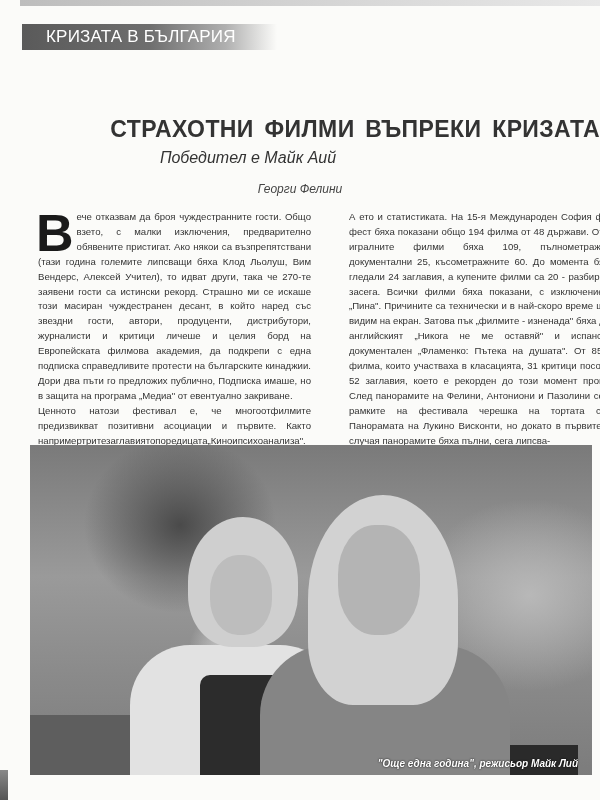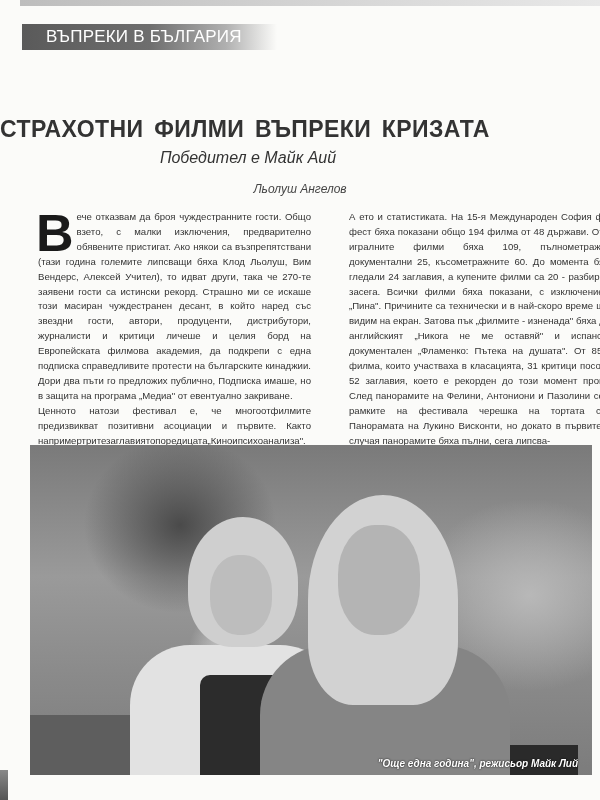--- a/index.html
+++ b/index.html
@@ -14,21 +14,21 @@
   }
   .section-bar {
     position:absolute; left:22px; top:24px; width:255px; height:26px;
     background:linear-gradient(90deg,#5a5a5a 0%,#6e6e6e 50%,#b0b0b0 80%,#fbfbf9 100%);
   }
   .section-bar span {
     position:absolute; left:24px; top:3px; color:#fff; font-size:17px;
     letter-spacing:0.2px;
   }
   .headline {
-    position:absolute; left:0; width:600px; top:116px; text-align:left;
+    position:absolute; left:0; width:600px; top:116px; text-align:right;
     font-size:23px; font-weight:bold; color:#333; letter-spacing:0.4px; word-spacing:4px;
   }
   .subhead {
     position:absolute; left:0; width:496px; top:149px; text-align:center;
     font-size:16px; font-style:italic; color:#333;
   }
   .byline {
     position:absolute; left:0; width:600px; top:182px; text-align:center;
     font-size:12px; font-style:italic; color:#444;
   }
@@ -72,26 +72,26 @@
     position:absolute; left:0; top:770px; width:8px; height:30px;
     background:linear-gradient(180deg,#888,#555);
   }
 </style>
 </head>
 <body>
 
 <div class="top-rule"></div>
 
 <div class="section-bar">
-  <span>ВЪПРЕКИ В БЪЛГАРИЯ</span>
+  <span>КРИЗАТА В БЪЛГАРИЯ</span>
 </div>
 
 <div class="headline">СТРАХОТНИ ФИЛМИ ВЪПРЕКИ КРИЗАТА</div>
 <div class="subhead">Победител е Майк Аий</div>
-<div class="byline">Льолуш Ангелов</div>
+<div class="byline">Георги Фелини</div>
 
 <div class="col col-left">
   <p>
     <span class="dropcap">В</span><span>ече отказвам да броя чуждестранните гости. Общо взето, с малки изключения, предварително обявените пристигат. Ако някои са възпрепятствани (тази година големите липсващи бяха Клод Льолуш, Вим Вендерс, Алексей Учител), то идват други, така че 270-те заявени гости са истински рекорд. Страшно ми се искаше този масиран чуждестранен десант, в който наред със звездни гости, автори, продуценти, дистрибутори, журналисти и критици личеше и целия борд на Европейската филмова академия, да подкрепи с една подписка справедливите протести на българските кинаджии. Дори два пъти го предложих публично, Подписка имаше, но в защита на програма „Медиа" от евентуално закриване.</span>
   </p>
   <p>Ценното натози фестивал е, че многоотфилмите предизвикват позитивни асоциации и първите. Както напримертритезаглавиятопоредицата„Киноипсихоанализа".</p>
 </div>
 
 <div class="col col-right">
   <p>А ето и статистиката. На 15-я Международен София филм фест бяха показани общо 194 филма от 48 държави. От тях игралните филми бяха 109, пълнометражните документални 25, късометражните 60. До момента бяхме гледали 24 заглавия, а купените филми са 20 - разбира се, засега. Всички филми бяха показани, с изключение на „Пина". Причините са технически и в най-скоро време ще го видим на екран. Затова пък „филмите - изненада" бяха два - английският „Никога не ме оставяй" и испанският документален „Фламенко: Пътека на душата". От 85 -те филма, които участваха в класацията, 31 критици посочиха 52 заглавия, което е рекорден до този момент процент. След панорамите на Фелини, Антониони и Пазолини сега в рамките на фестивала черешка на тортата стана Панорамата на Лукино Висконти, но докато в първите три случая панорамите бяха пълни, сега липсва-</p>

